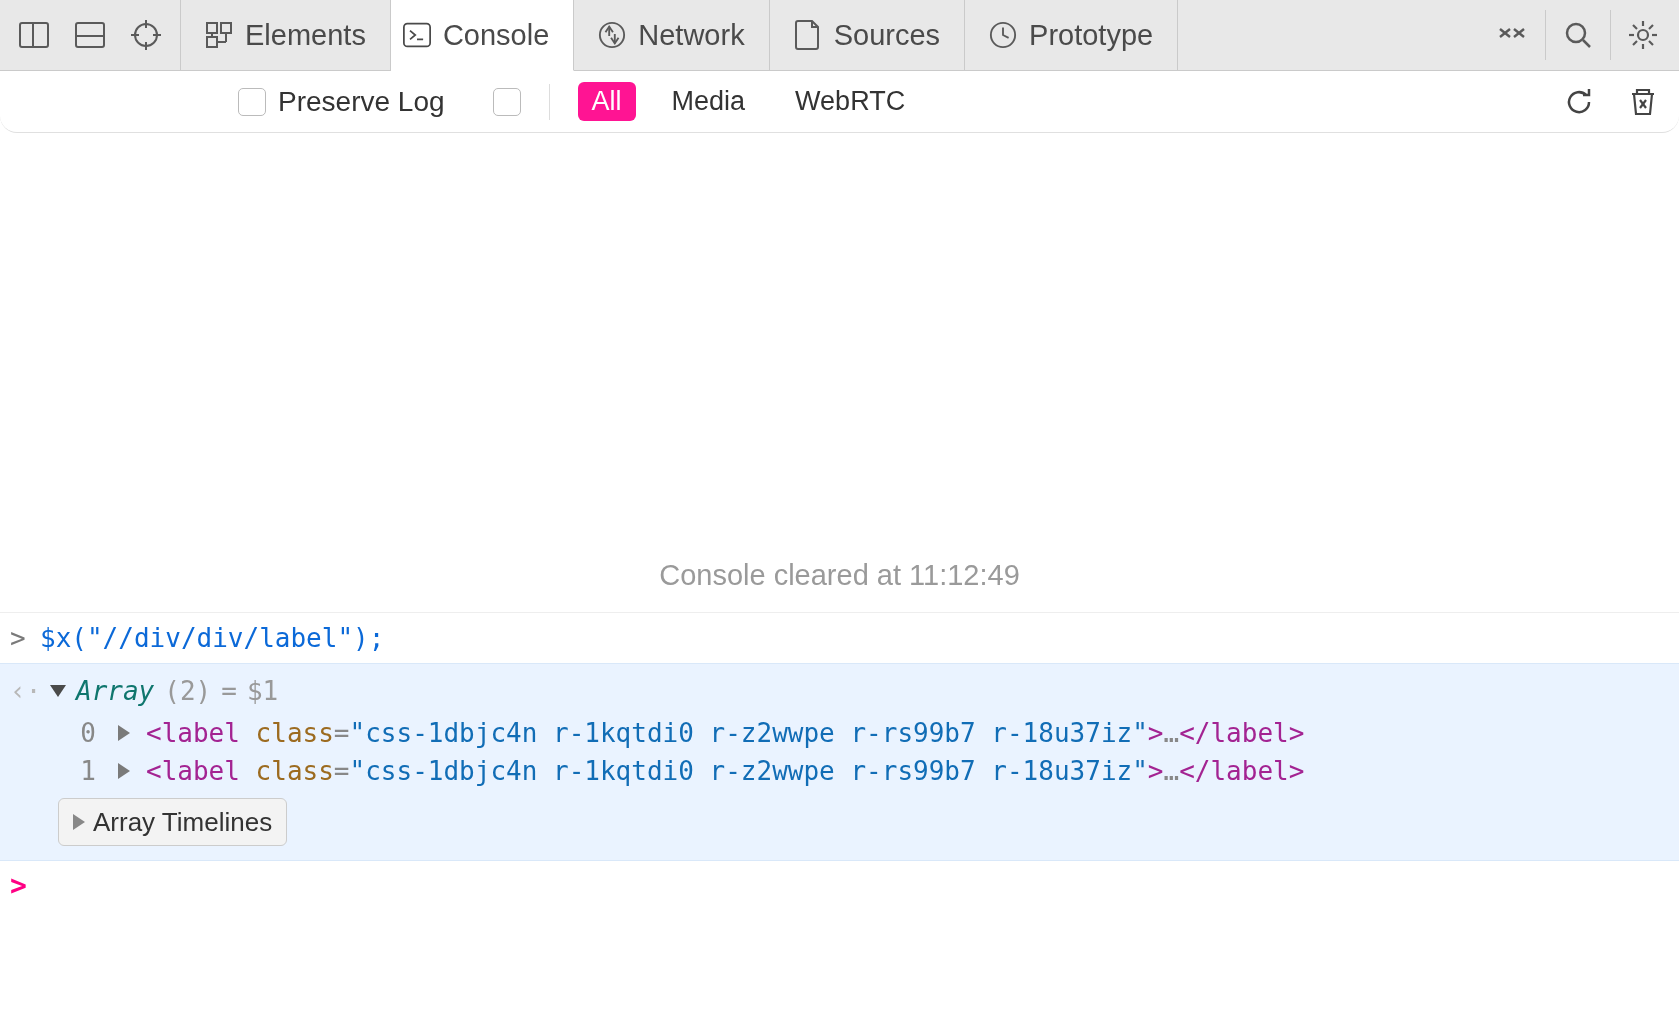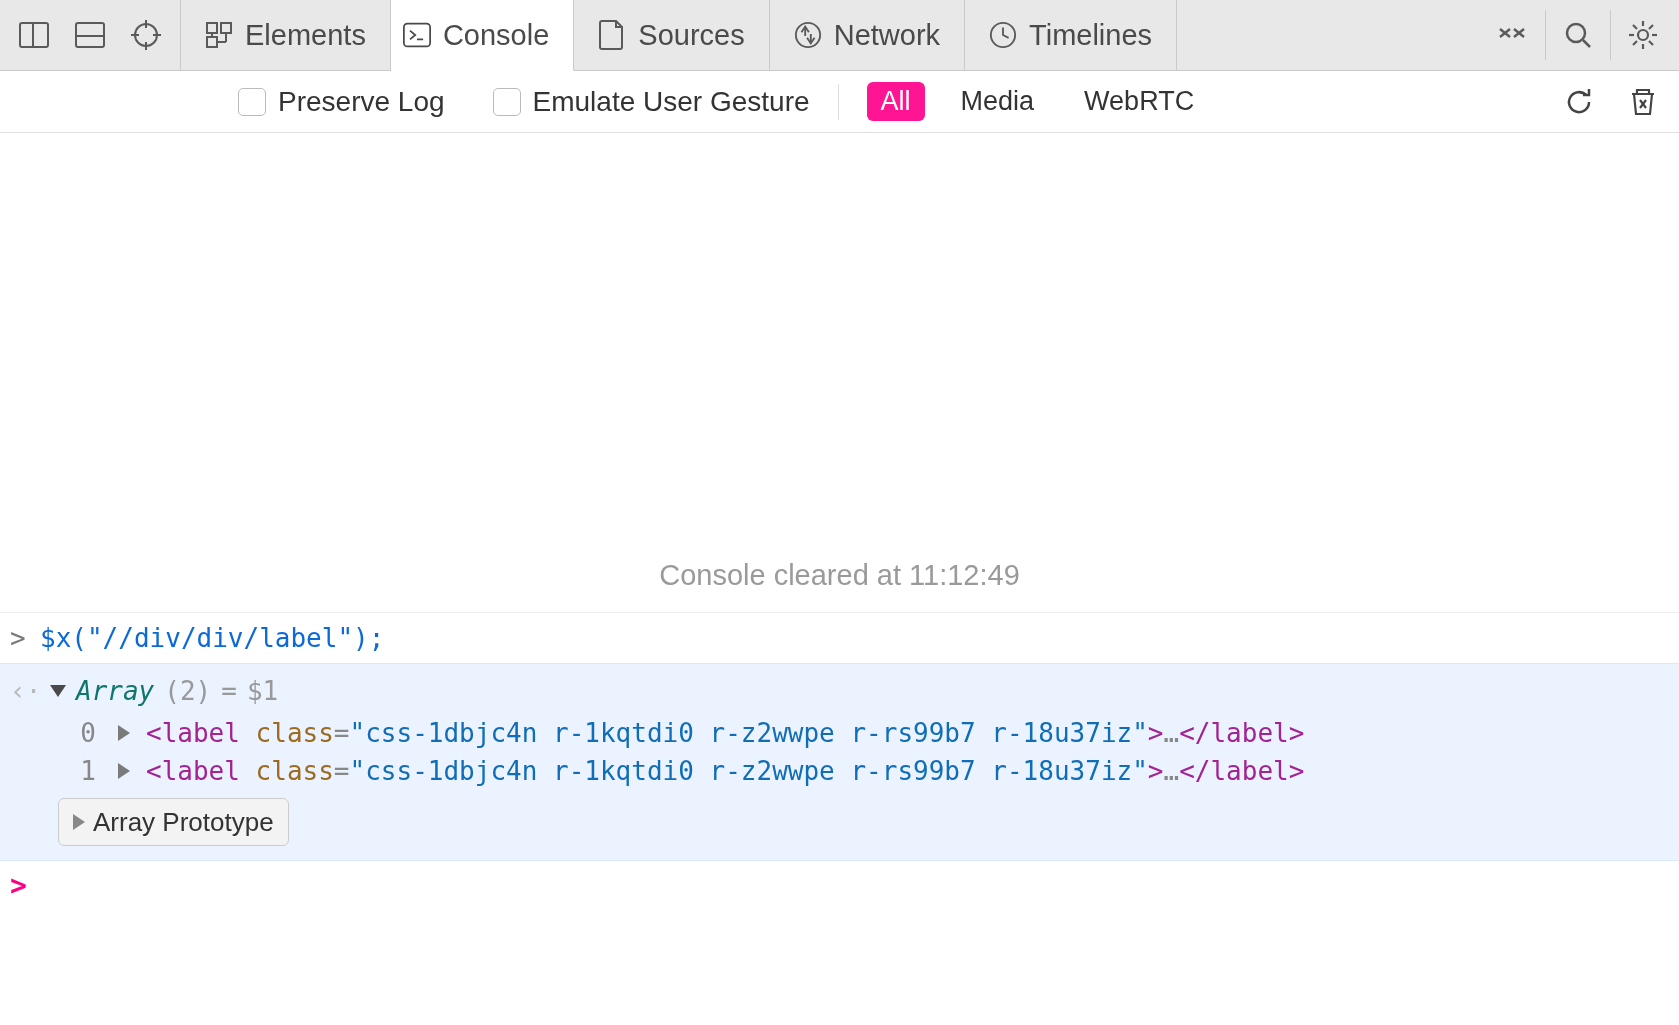--- a/index.html
+++ b/index.html
@@ -76,20 +76,21 @@
   gap: 6px;
   padding: 0 10px;
 }
 .filter-bar {
   height: 62px;
   display: flex;
   align-items: center;
   border-bottom: 1px solid #e0e0e0;
   padding: 0 16px;
   gap: 22px;
+  border-radius: 17px;
 }
 .filter-spacer { width: 200px; }
 .checkbox-group {
   display: flex;
   align-items: center;
   gap: 12px;
   font-size: 28px;
   color: #333;
 }
 .checkbox {
@@ -264,46 +265,46 @@
         <svg width="32" height="28" viewBox="0 0 32 28">
             <rect x="1" y="1" width="30" height="26" rx="4" fill="none" stroke="#4a4a4a" stroke-width="2"></rect>
             <polyline points="8,9 14,14 8,19" fill="none" stroke="#4a4a4a" stroke-width="2"></polyline>
             <line x1="16" y1="19" x2="23" y2="19" stroke="#4a4a4a" stroke-width="2"></line>
           </svg>
       </span>
       <span>Console</span>
     </div>
     <div class="tab">
       <span class="tab-icon">
-        <svg width="26" height="30" viewBox="0 0 26 30">
-            <path d="M3 1 h14 l6 6 v20 a2 2 0 0 1 -2 2 h-18 a2 2 0 0 1 -2 -2 v-24 a2 2 0 0 1 2 -2 z" fill="none" stroke="#5a5a5a" stroke-width="2"></path>
-            <polyline points="17,1 17,7 23,7" fill="none" stroke="#5a5a5a" stroke-width="2"></polyline>
-          </svg>
-      </span>
-      <span>Sources</span>
-    </div>
-    <div class="tab">
-      <span class="tab-icon">
         <svg width="30" height="30" viewBox="0 0 30 30">
             <circle cx="15" cy="15" r="13" fill="none" stroke="#5a5a5a" stroke-width="2"></circle>
             <path d="M12 6 l0 10 M18 24 l0 -10" fill="none" stroke="#5a5a5a" stroke-width="2"></path>
             <polyline points="8,12 12,6 16,12" fill="none" stroke="#5a5a5a" stroke-width="2"></polyline>
             <polyline points="14,18 18,24 22,18" fill="none" stroke="#5a5a5a" stroke-width="2"></polyline>
           </svg>
       </span>
       <span>Network</span>
     </div>
     <div class="tab">
       <span class="tab-icon">
+        <svg width="26" height="30" viewBox="0 0 26 30">
+            <path d="M3 1 h14 l6 6 v20 a2 2 0 0 1 -2 2 h-18 a2 2 0 0 1 -2 -2 v-24 a2 2 0 0 1 2 -2 z" fill="none" stroke="#5a5a5a" stroke-width="2"></path>
+            <polyline points="17,1 17,7 23,7" fill="none" stroke="#5a5a5a" stroke-width="2"></polyline>
+          </svg>
+      </span>
+      <span>Sources</span>
+    </div>
+    <div class="tab">
+      <span class="tab-icon">
         <svg width="30" height="30" viewBox="0 0 30 30">
             <circle cx="15" cy="15" r="13" fill="none" stroke="#5a5a5a" stroke-width="2"></circle>
             <polyline points="15,7 15,15 21,18" fill="none" stroke="#5a5a5a" stroke-width="2"></polyline>
           </svg>
       </span>
-      <span>Timelines</span>
+      <span>Prototype</span>
     </div>
   </div>
 
   <div class="right-controls">
     <div class="icon-btn">
       <svg width="30" height="20" viewBox="0 0 30 20">
           <polyline points="3,3 13,13 3,17" fill="none" stroke="none"></polyline>
           <polyline points="2,4 12,12 " fill="none" stroke="#5a5a5a" stroke-width="2.5"></polyline>
           <polyline points="12,12 2,20" fill="none" stroke="#5a5a5a" stroke-width="2.5" transform="translate(0,-8)"></polyline>
           <polyline points="16,4 26,12" fill="none" stroke="#5a5a5a" stroke-width="2.5"></polyline>
@@ -337,21 +338,20 @@
 </div>
 
 <div class="filter-bar">
   <div class="filter-spacer"></div>
   <label class="checkbox-group">
     <span class="checkbox"></span>
     <span>Preserve Log</span>
   </label>
   <label class="checkbox-group" style="margin-left:26px">
     <span class="checkbox"></span>
-    <span>Emulate User Gesture</span>
   </label>
   <div class="filter-divider"></div>
   <span class="scope-chip active">All</span>
   <span class="scope-chip">Media</span>
   <span class="scope-chip">WebRTC</span>
 
   <div class="filter-right">
     <div class="icon-btn" style="width:40px;height:40px">
       <svg width="32" height="32" viewBox="0 0 32 32">
           <path d="M26 16 a10 10 0 1 1 -3 -7" fill="none" stroke="#444" stroke-width="2.5"></path>
@@ -403,21 +403,21 @@
       <div class="obj-line">
         <span class="idx">1</span>
         <span class="disclosure right" style="margin-left:14px"></span>
         <span class="el-line">
           <span class="tag-b">&lt;label </span><span class="attr-n">class</span><span class="punc">=</span><span class="attr-v">"css-1dbjc4n r-1kqtdi0 r-z2wwpe r-rs99b7 r-18u37iz"</span><span class="tag-b">&gt;</span><span class="ellip">…</span><span class="tag-b">&lt;/label&gt;</span>
         </span>
       </div>
 
       <div class="proto-chip">
         <span class="disclosure right" style="border-left-color:#888"></span>
-        <span>Array Prototype</span>
+        <span>Array Timelines</span>
       </div>
     </div>
 
     <div class="prompt-row" style="position:relative;top:0">
       <span class="prompt-chevron">&gt;</span>
     </div>
   </div>
 </div>
 
 </body></html>

